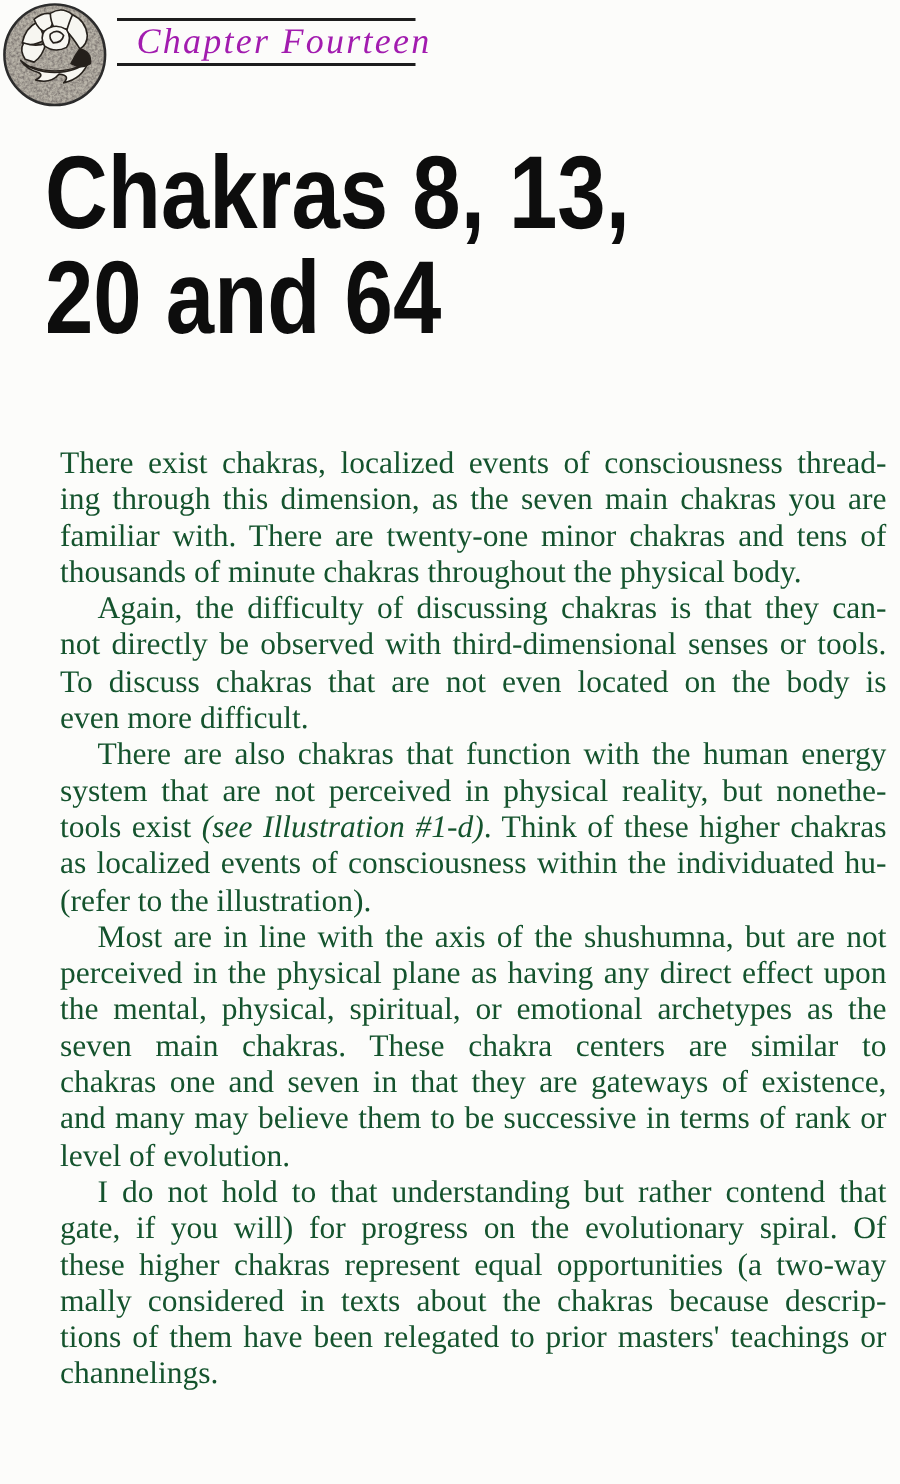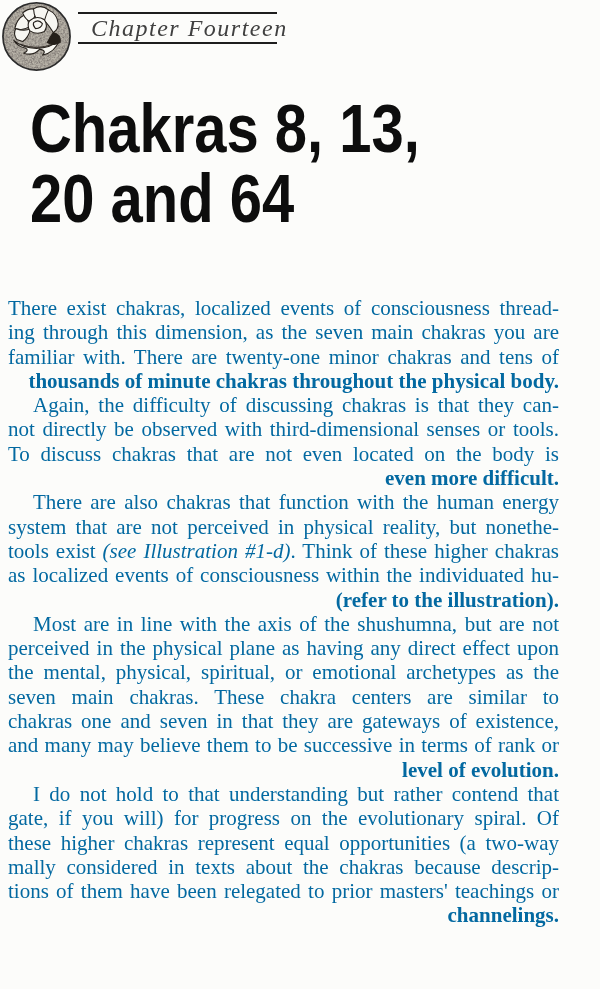--- a/index.html
+++ b/index.html
@@ -26,56 +26,56 @@
     box-sizing: content-box;
   }
   .chapter-banner .chapter-label {
     display: block;
     padding-left: 13px;
     font-family: "Liberation Serif", serif;
     font-style: italic;
     font-size: 24px;
     line-height: 29px;
     letter-spacing: 1.5px;
-    color: #404040;
+    color: #a21caf;
     white-space: nowrap;
   }
 
   
   .chapter-title {
     position: absolute; left: 30px; top: 94px;
     margin: 0;
     font-family: "Liberation Sans", sans-serif;
     font-weight: 700;
     font-size: 69px;
     line-height: 70px;
     letter-spacing: 0;
     color: #0d0d0d;
     transform: scaleX(0.84);
     transform-origin: 0 0;
     white-space: nowrap;
   }
 
   
   .body-text {
-    position: absolute; left: 8px; top: 296px;
+    position: absolute; left: 40px; top: 296px;
     width: 551px;
     font-size: 21px;
-    color: #0369a1;
+    color: #14532d;
   }
   .para { margin: 0; }
   .line {
     height: 24.3px;
     line-height: 24.3px;
     overflow: hidden;
     text-align: justify;
     white-space: normal;
   }
   .line::after { content: ""; display: inline-block; width: 100%; }
-  .line.last { text-align: right; font-weight: bold; }
+  .line.last { text-align: left; }
   .line.last::after { content: none; }
   .line.indent { text-indent: 25px; }
   .it { font-style: italic; }
 </style>
 </head>
 <body>
 
 <div class="page">
 
   <div class="medallion">

